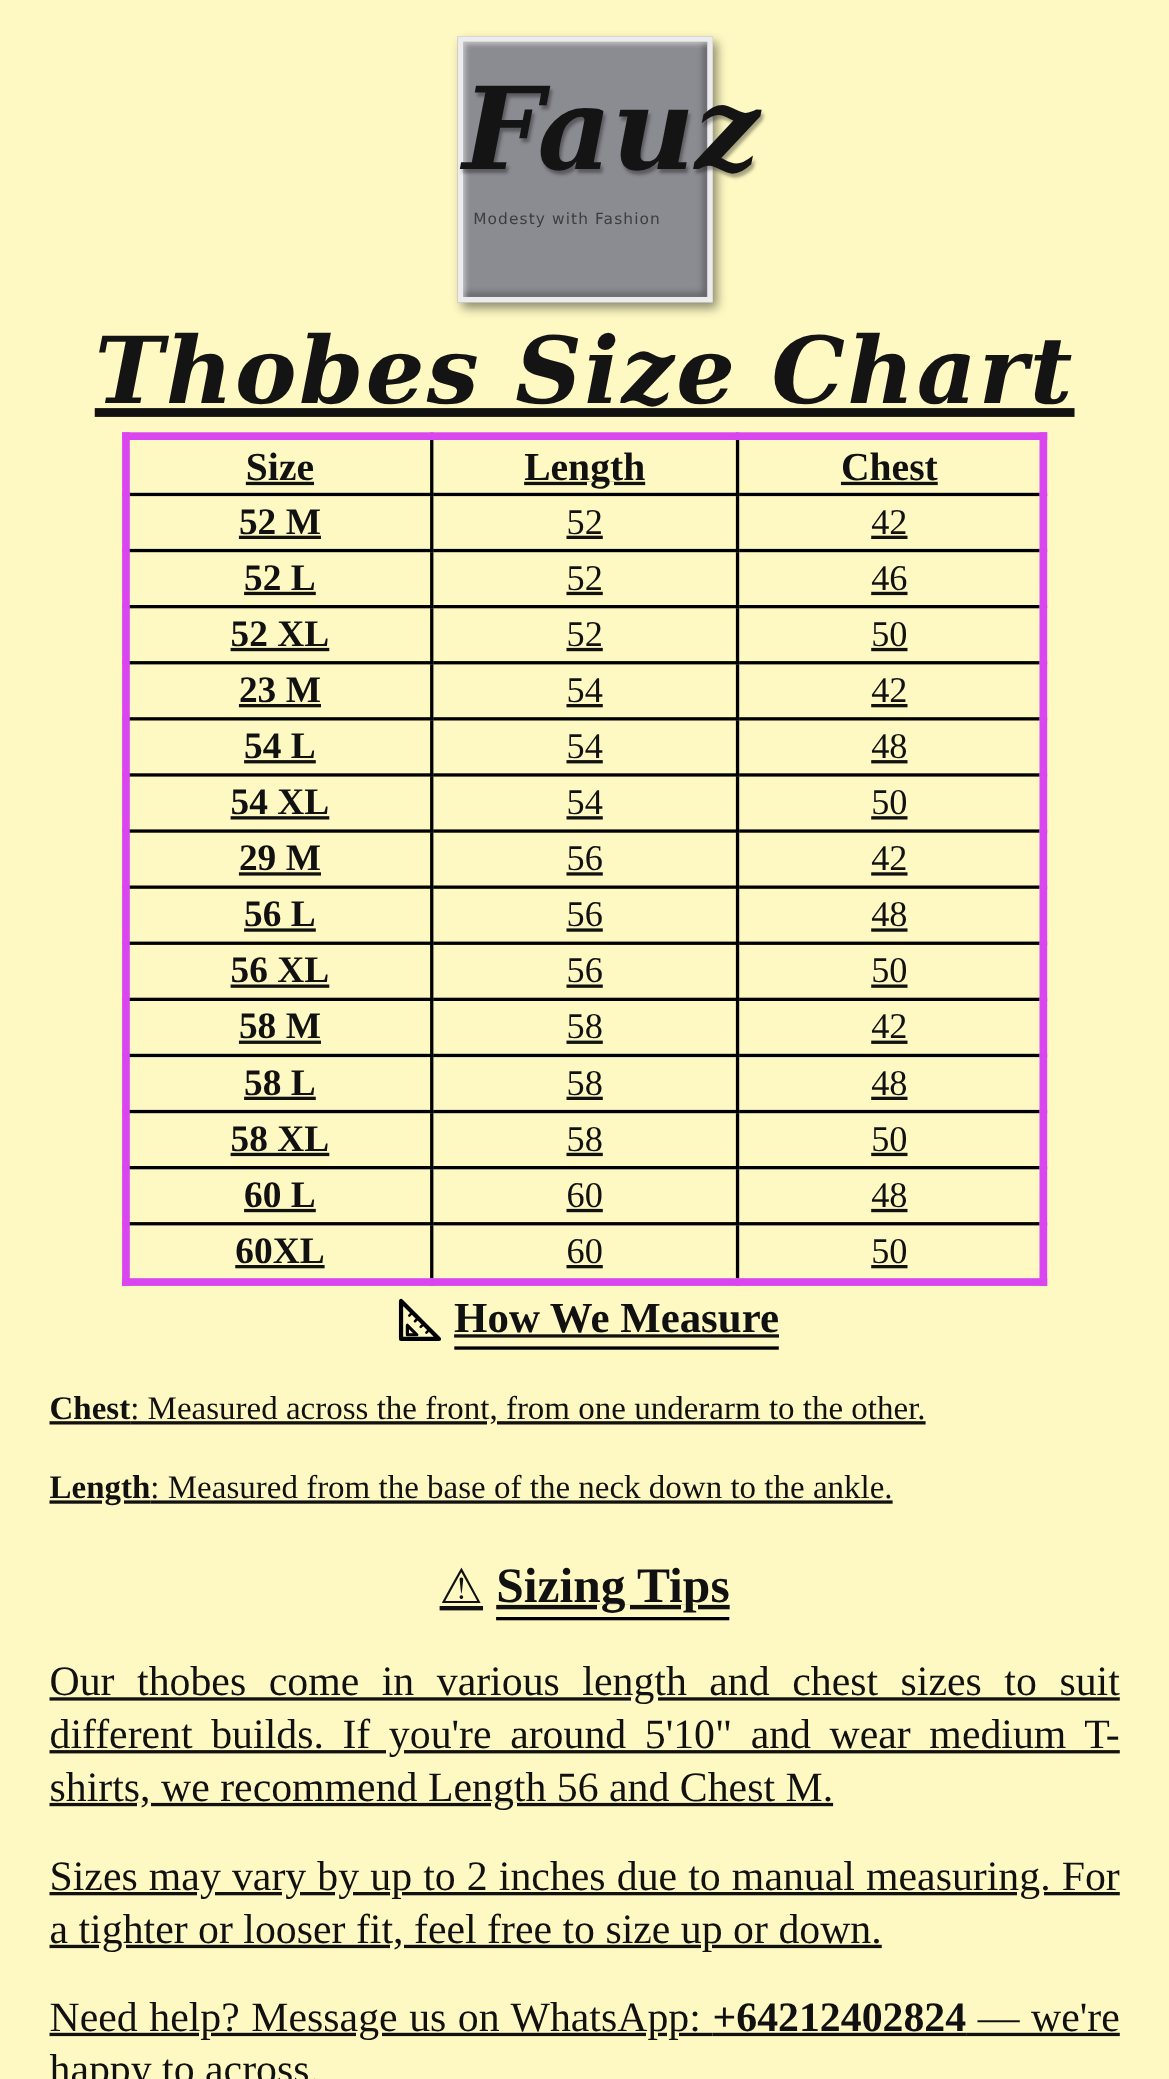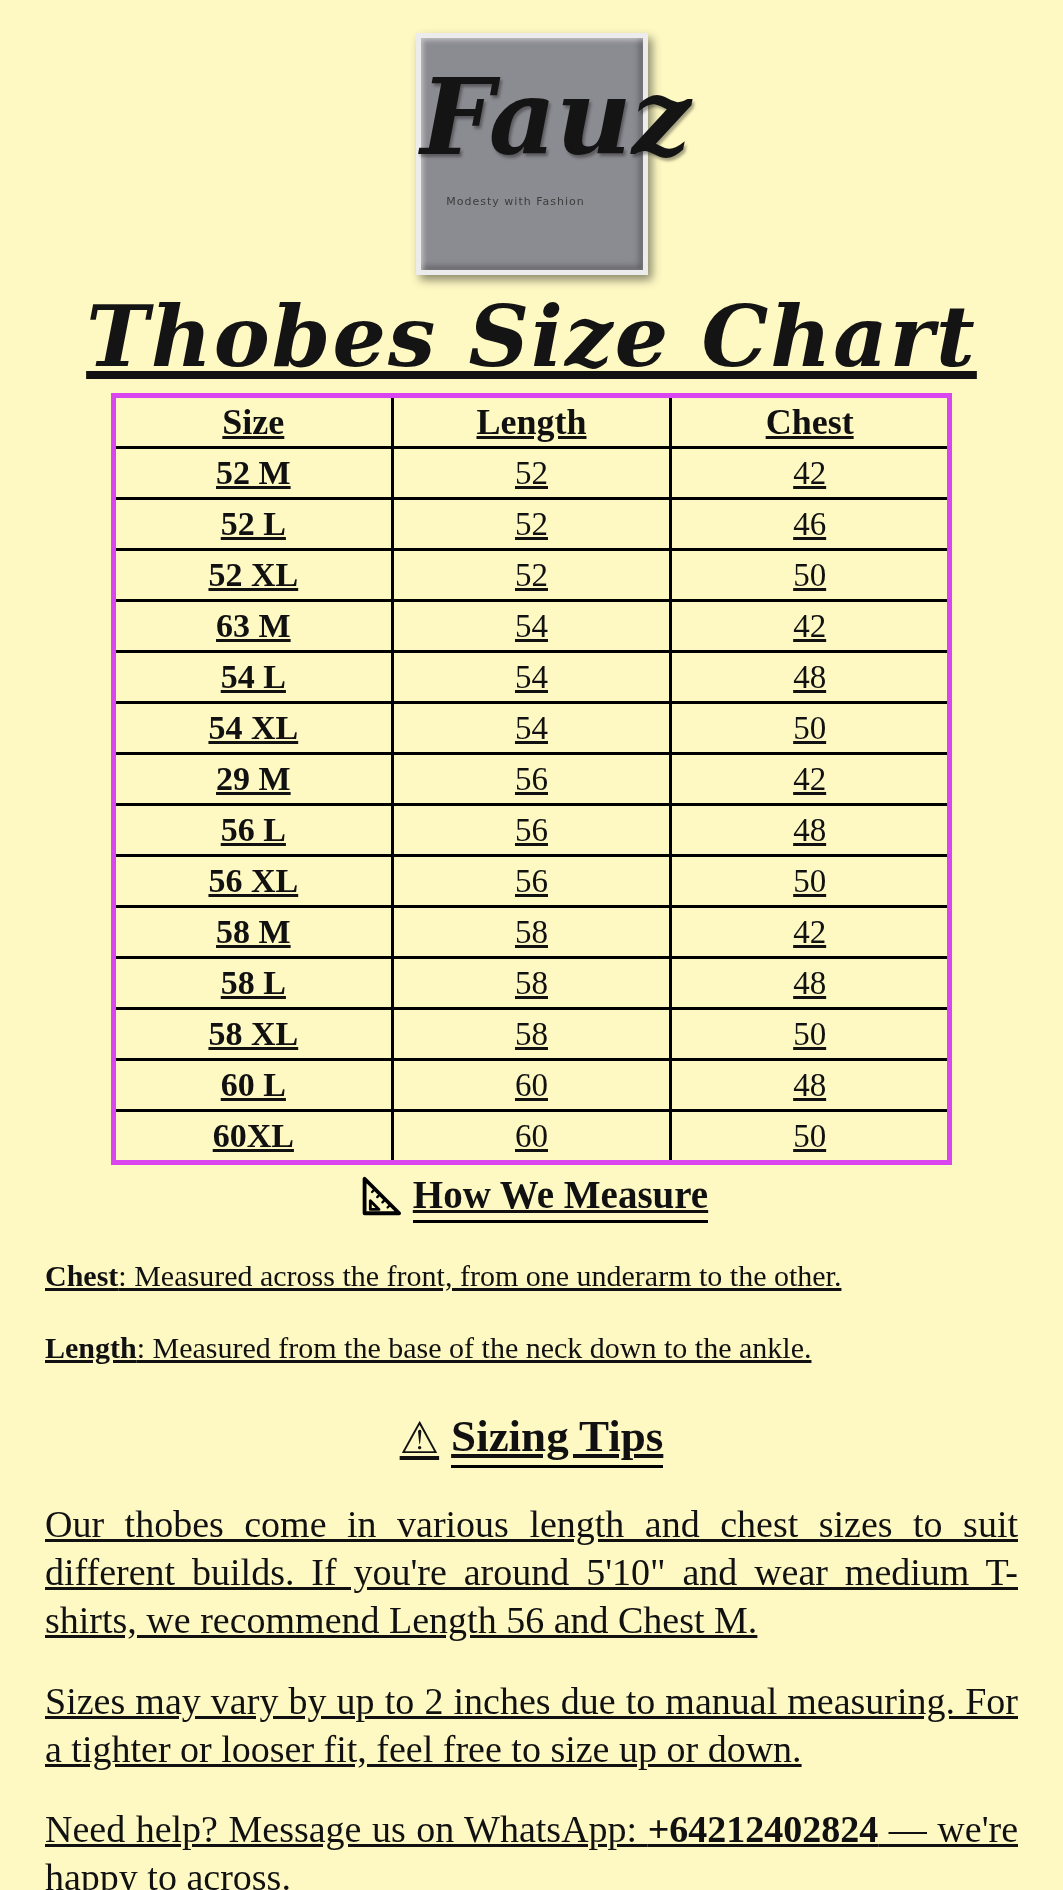--- a/index.html
+++ b/index.html
@@ -17,33 +17,33 @@
                inset -3px -3px 7px rgba(0,0,0,0.35);
   }
   .logo-brand{
     position:absolute;top:28px;left:0;right:0;text-align:center;
     font-family:"DejaVu Serif", serif;font-style:italic;font-weight:bold;
     font-size:104px;line-height:1;color:#141414;
     text-shadow:2px 3px 3px rgba(0,0,0,0.35);
   }
   .logo-tagline{
     position:absolute;bottom:62px;left:0;right:32px;text-align:center;
-    font-family:"DejaVu Sans", sans-serif;font-size:11px;color:#3d3d3d;
+    font-family:"DejaVu Sans", sans-serif;font-size:14px;color:#3d3d3d;
     letter-spacing:1px;
   }
   
   .title{
     margin-top:16px;text-align:center;
     font-family:"DejaVu Serif", serif;font-style:italic;font-weight:bold;
     font-size:84px;line-height:1.1;color:#141414;letter-spacing:2px;
   }
   
   table.size-table{
     width:841px;margin:10px auto 0 auto;border-collapse:collapse;
-    border:5px solid #d946ef;table-layout:fixed;
+    border:7px solid #d946ef;table-layout:fixed;
   }
   table.size-table th, table.size-table td{
     border:3px solid #000;text-align:center;vertical-align:middle;
     height:48px;padding:0;
   }
   table.size-table th{font-size:36px;font-weight:bold;}
   table.size-table td{font-size:33px;font-weight:normal;}
   table.size-table td.size-col{font-weight:bold;font-size:34px;}
   .footnote{
     text-align:center;font-size:27px;margin-top:5px;color:#111;
@@ -105,21 +105,21 @@
           <td class="size-col">52 L</td>
           <td>52</td>
           <td>46</td>
         </tr>
         <tr>
           <td class="size-col">52 XL</td>
           <td>52</td>
           <td>50</td>
         </tr>
         <tr>
-          <td class="size-col">63 M</td>
+          <td class="size-col">23 M</td>
           <td>54</td>
           <td>42</td>
         </tr>
         <tr>
           <td class="size-col">54 L</td>
           <td>54</td>
           <td>48</td>
         </tr>
         <tr>
           <td class="size-col">54 XL</td>

